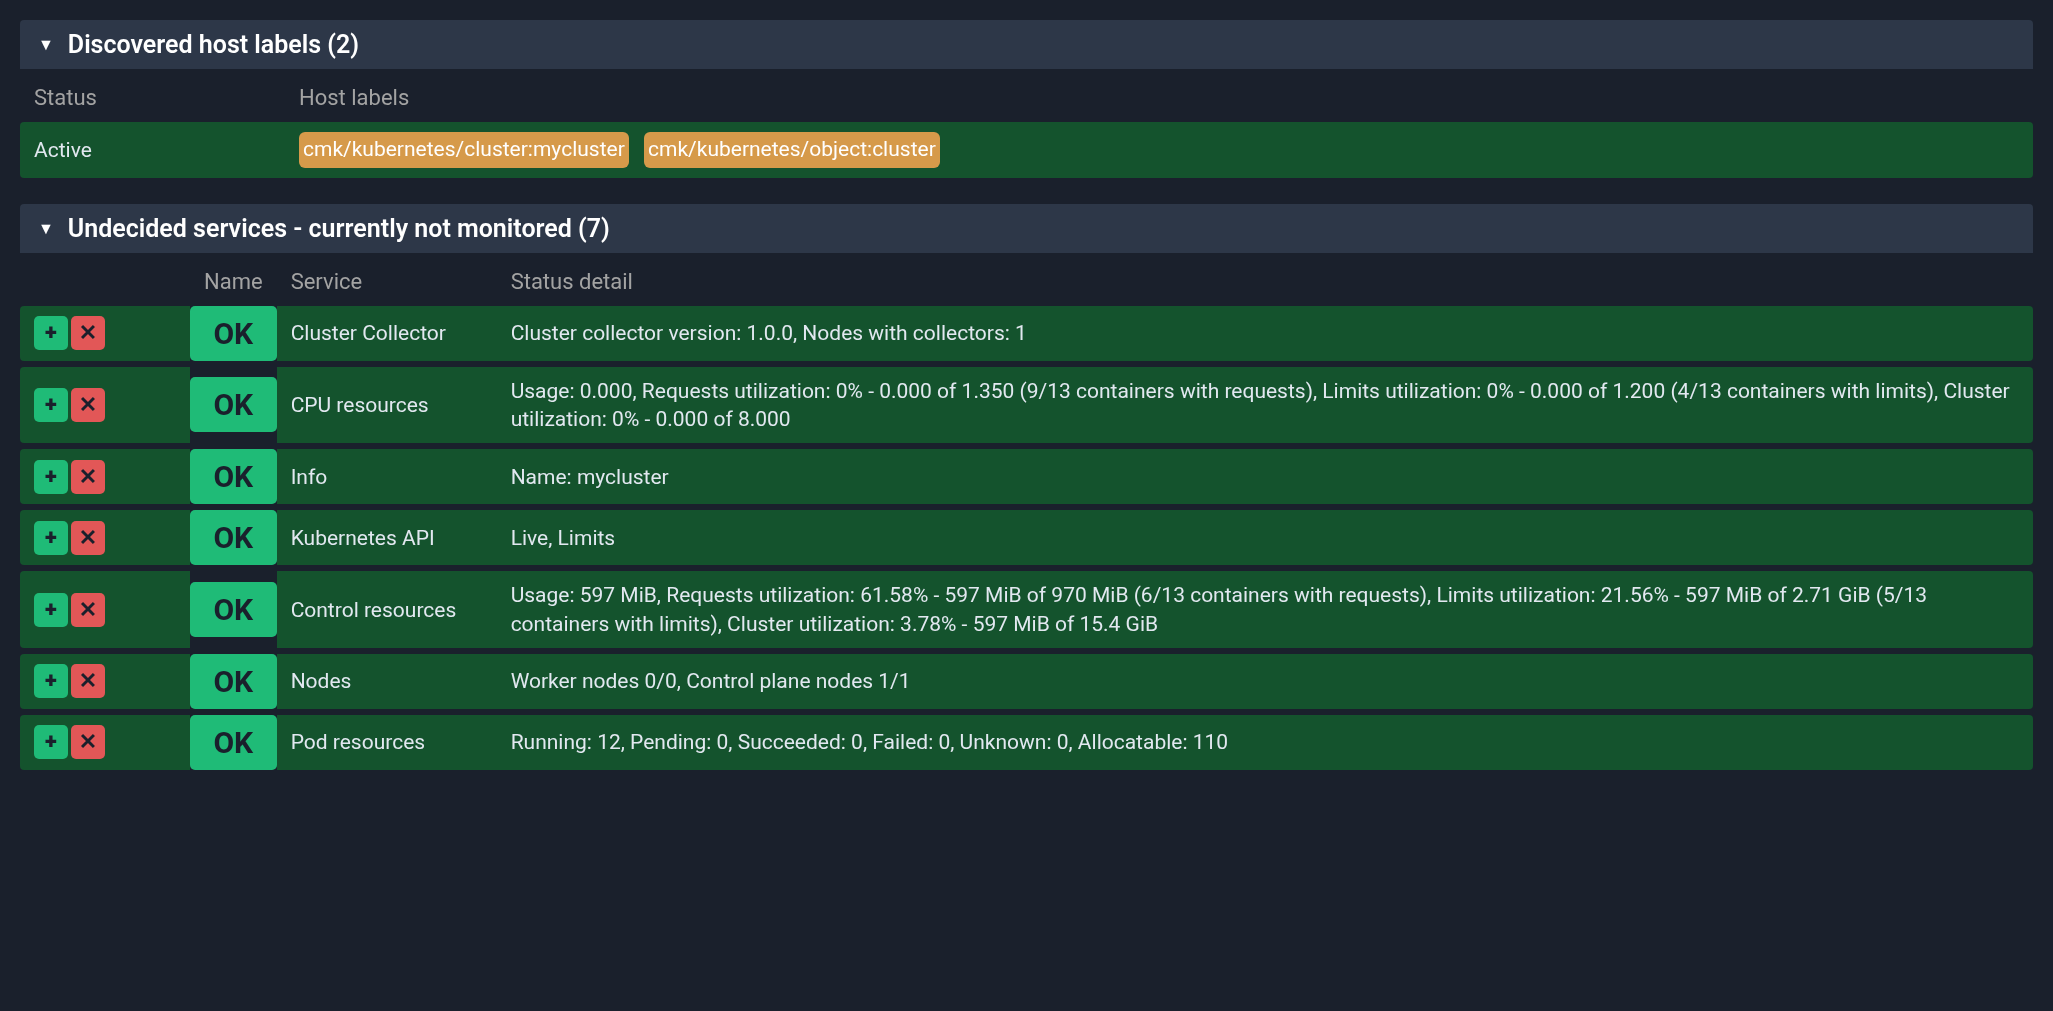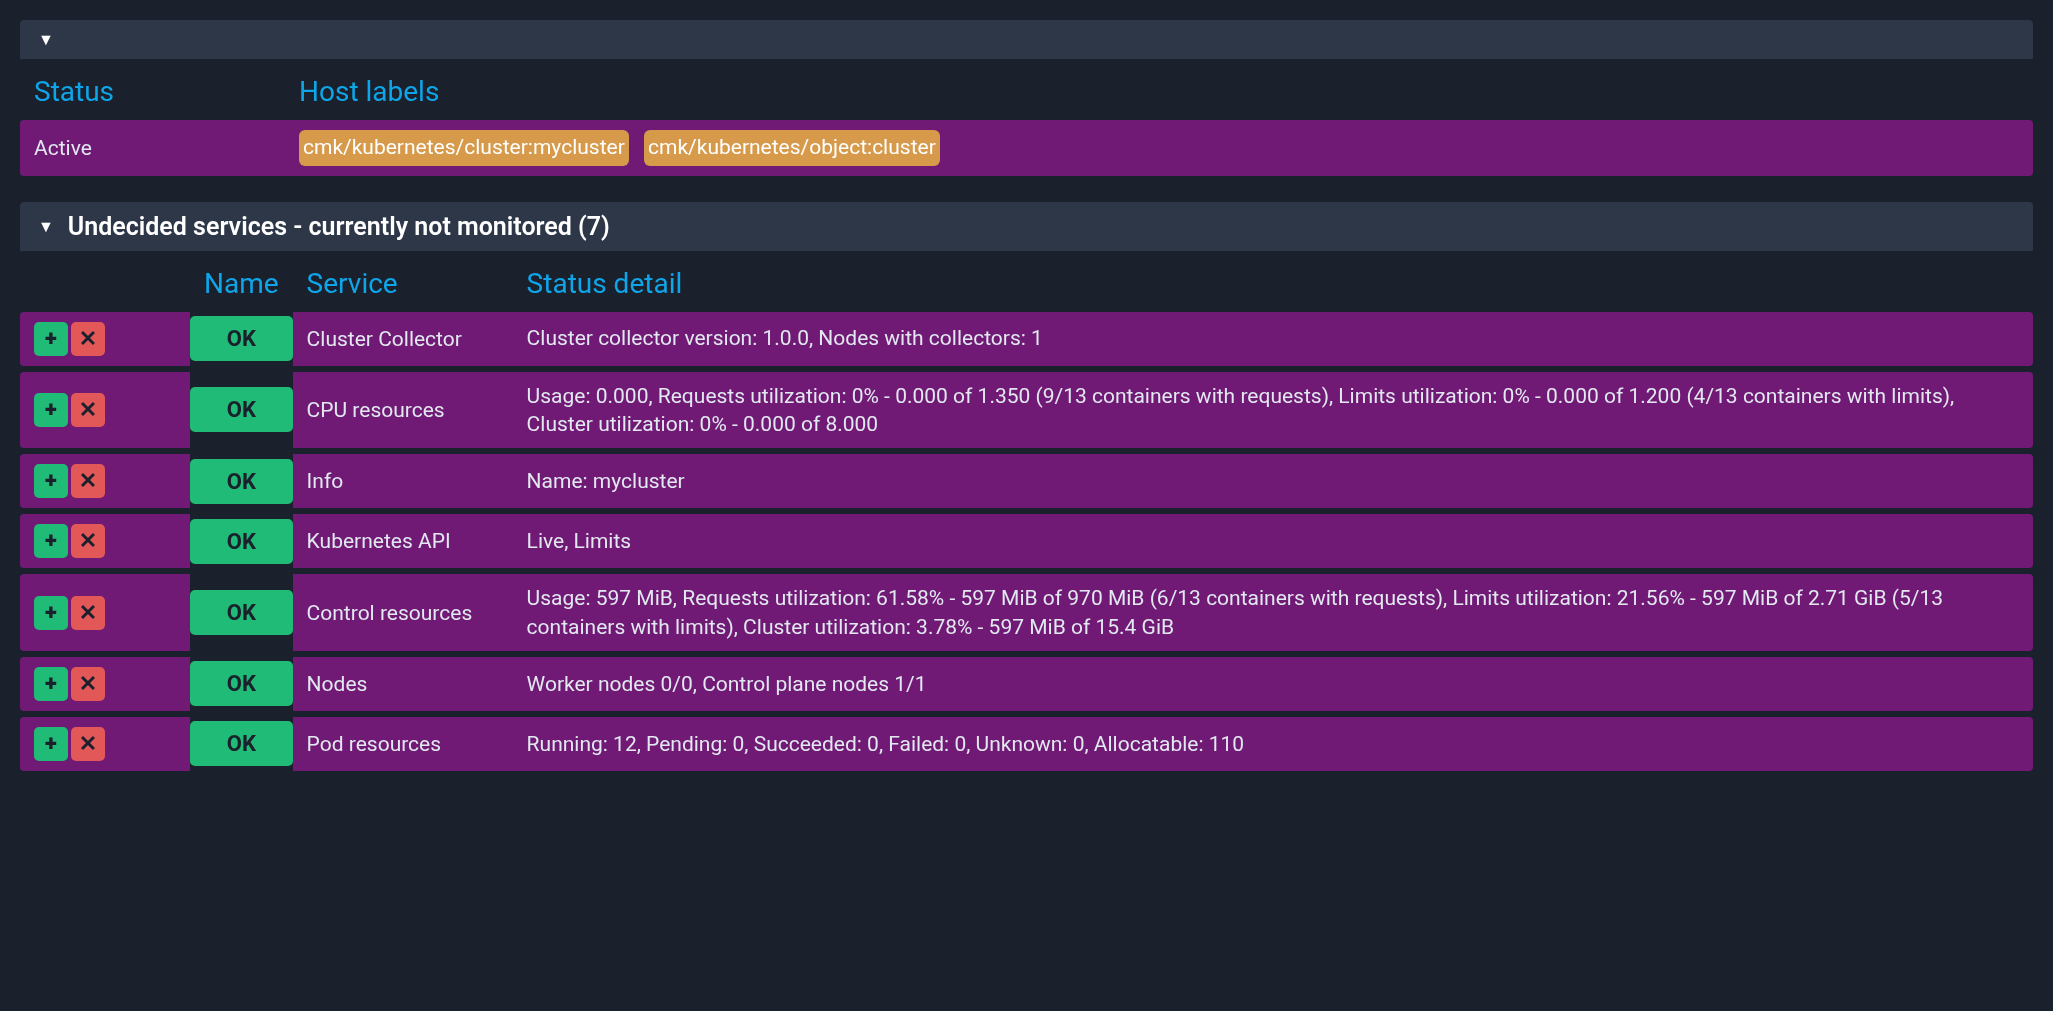--- a/index.html
+++ b/index.html
@@ -34,28 +34,28 @@
   .table-wrapper {
     margin: 0 20px;
   }
   table {
     width: 100%;
     border-collapse: separate;
     border-spacing: 0 6px;
   }
   th {
     text-align: left;
-    color: #0ea5e9;
+    color: #a3a3a3;
     font-weight: 400;
-    font-size: 28px;
+    font-size: 22px;
     padding: 10px 14px 6px 14px;
     background: transparent;
   }
   td {
-    background: #701a75;
+    background: #14532d;
     padding: 10px 14px;
     color: #e2e8f0;
     vertical-align: middle;
   }
   tr td:first-child { border-radius: 4px 0 0 4px; }
   tr td:last-child { border-radius: 0 4px 4px 0; }
 
   .label-tag {
     display: inline-block;
     background: #d69a4a;
@@ -86,21 +86,21 @@
   .action-cell { white-space: nowrap; width: 170px; }
   .state-cell {
     padding: 0 !important;
     width: 82px;
     text-align: center;
   }
   .state-cell-inner {
     background: #1fbb77;
     color: #1a202c;
     font-weight: 700;
-    font-size: 22px;
+    font-size: 30px;
     border-radius: 5px;
     padding: 10px 6px;
     display: flex;
     align-items: center;
     justify-content: center;
     height: 100%;
     text-align: center;
   }
   td.state-cell { background: transparent; }
   .svc-row td { vertical-align: middle; }
@@ -110,20 +110,21 @@
   .detail-col { line-height: 1.35; }
 
   .labels-th-status { width: 265px; }
 </style>
 </head>
 <body>
 
 <div class="section">
   <div class="section-header">
     <span class="caret">▼</span>
+    <span class="title">Discovered host labels (2)</span>
   </div>
   <div class="table-wrapper">
     <table>
       <thead>
         <tr>
           <th class="labels-th-status">Status</th>
           <th>Host labels</th>
         </tr>
       </thead>
       <tbody>

